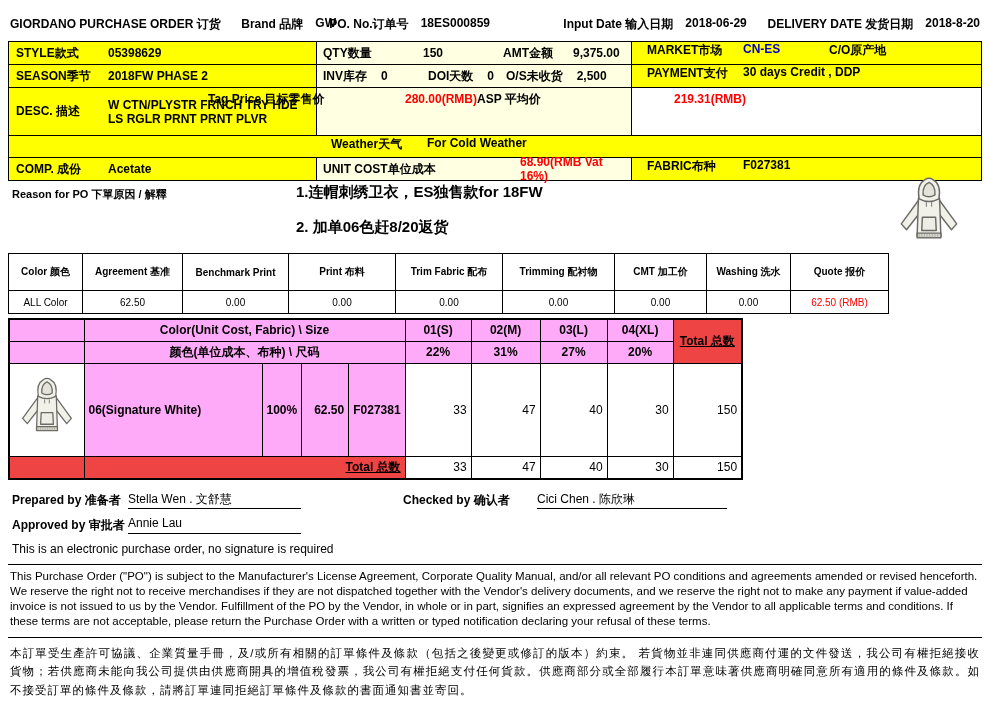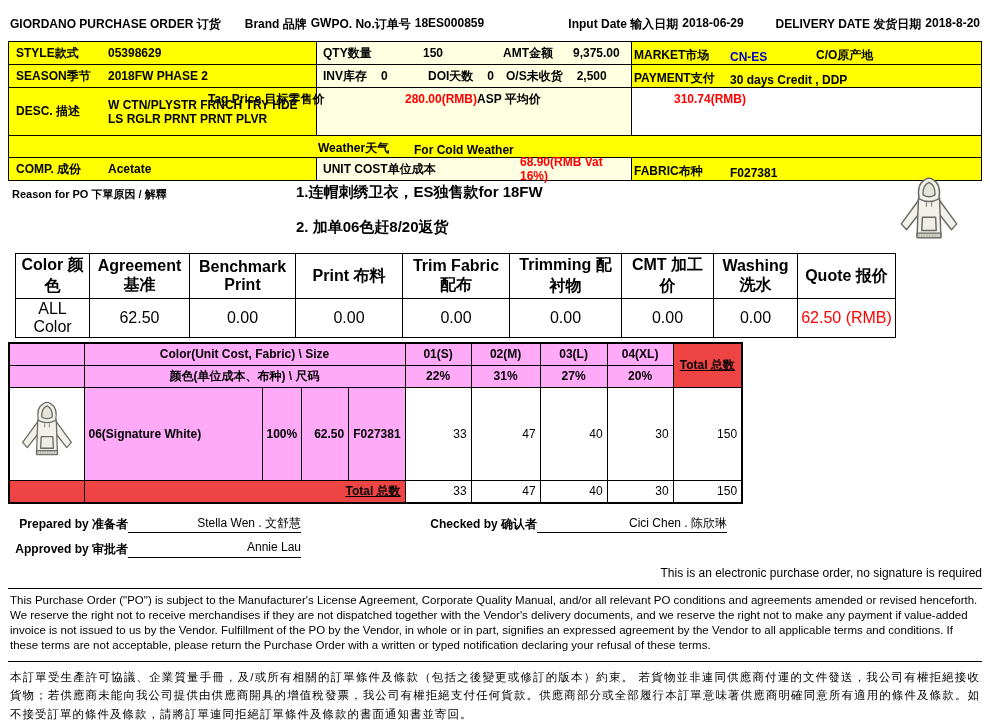--- a/index.html
+++ b/index.html
@@ -2,35 +2,35 @@
 <html><head>
 <meta charset="utf-8">
 <style>
   * { box-sizing: border-box; margin: 0; padding: 0; }
   html,body { background:#fff; }
   body { width:990px; height:723px; font-family:"Liberation Sans", sans-serif; color:#000; overflow:hidden; }
   .page { position:relative; width:990px; height:723px; padding:6px 8px 0 8px; }
 
   
   .titlebar { display:flex; align-items:baseline; font-weight:bold; font-size:12px; padding:10px 2px 8px 2px; white-space:nowrap; }
-  .titlebar .seg { display:flex; gap:4px; }
+  .titlebar .seg { display:flex; gap:12px; }
   .t-title { width:247px; }
   .t-brand { width:88px; }
   .t-po { width:203px; }
   .t-input { width:218px;margin-left:44px; }
   .t-del { flex:1; }
 
   
   .itable { border:1px solid #000; font-size:12px; font-weight:bold; }
   .irow { display:flex; border-bottom:1px solid #000; align-items:stretch; }
   .irow:last-child { border-bottom:none; }
   .reg1 { width:307px; background:#FFFF00; display:flex; align-items:center; padding-left:7px; }
   .reg1 .lab { width:92px; flex:none; }
   .reg2 { width:316px; background:#FFFFE1; border-left:1px solid #000; border-right:1px solid #000; display:flex; align-items:center; padding-left:6px; }
-  .reg3 { flex:1; background:#FFFF00; display:flex; align-items:flex-end; padding-left:2px; }
+  .reg3 { flex:1; background:#FFFF00; display:flex; align-items:flex-start; padding-left:15px; }
   .reg3 .lab { width:96px; flex:none; }
   .h24 { height:23px; } .h48 { height:48px; } .h23 { height:22px; }
   .red { color:#FF0000; }
   .blue { color:#0000CC; }
   .stack { display:flex; flex-direction:row; justify-content:center; width:100%; height:100%; }
   .stack .line { display:flex; align-items:center; height:22px; }
   .lab197 { width:197px; flex:none; }
   .lab220 { width:220px; flex:none; }
   .mid1a { width:100px; flex:none; } .mid1b { width:80px; flex:none; } .mid1c { width:70px; flex:none; }
   .mid2a { width:105px; flex:none; } .mid2b { width:78px; flex:none; }
@@ -39,21 +39,21 @@
 
   
   .reason { position:relative; height:72px; font-size:11px; }
   .reason-label { position:absolute; left:4px; top:6px; font-weight:bold; }
   .reason-notes { position:absolute; left:288px; top:2px; font-weight:bold; font-size:15px; }
   .reason-notes div { margin-bottom:16px; }
   .hoodie-top { position:absolute; right:20px; top:-6px; width:66px; height:74px; }
 
   
   table { border-collapse:collapse; }
-  .bench { font-size:16px; margin-left:7px; }
+  .bench { font-size:10px; margin-left:0; }
   .bench th, .bench td { border:1px solid #000; text-align:center; padding:1px 2px; }
   .bench th { font-weight:bold; height:37px; vertical-align:middle; }
   .bench td { font-weight:normal; height:23px; }
 
   
   .size { font-size:12px; margin-top:4px; border:2px solid #000; }
   .size th, .size td { border:1px solid #000; padding:1px 4px; vertical-align:middle; }
   .size th { font-weight:bold; height:22px; text-align:center; }
   .pink { background:#FFA9F9; }
   .mag { background:#ef4444;text-decoration:underline; }
@@ -63,21 +63,21 @@
   .cell-fab { text-align:left; font-weight:bold; }
   .cell-pct { text-align:center; font-weight:bold; }
   .size .datarow td { height:93px; }
   .size .totalrow td { height:23px; }
   .total-label { text-align:right; font-weight:bold; padding-right:6px; }
   .img-cell { text-align:center; background:#fff; }
   .hoodie-table { width:58px; height:84px; }
 
   
   .remarks-h { font-weight:bold; font-size:12px; margin-top:16px; padding:2px 4px 4px; border-bottom:1px solid #000; }
-  .sigs { padding:4px 0 2px 4px; font-size:12px; border-bottom:1px solid #000;text-align:right; }
+  .sigs { padding:4px 0 2px 4px; font-size:12px; border-bottom:1px solid #000; }
   .sig-row { display:flex; align-items:flex-end; height:25px; }
   .sig-label { font-weight:bold; }
   .w118 { width:116px; flex:none; } .w135 { width:134px; flex:none; } .sp100 { width:102px; flex:none; }
   .sig-value { border-bottom:1px solid #000; height:18px; flex:none; }
   .w175 { width:173px; } .w190 { width:190px; }
   .eorder-note { font-size:12px; padding:8px 0 6px 0; }
   .terms-en { font-size:11.5px; line-height:1.3; padding:4px 2px 8px 2px; border-bottom:1px solid #000; }
   .terms-zh { font-size:11.5px; line-height:1.62; padding:6px 2px 0 2px; text-align:justify; letter-spacing:1px; }
 </style>
 </head>
@@ -147,21 +147,21 @@
         <span style="width:206px;">W CTN/PLYSTR FRNCH TRY HDE LS RGLR PRNT PRNT PLVR</span>
       </div>
       <div class="reg2">
         <div class="stack">
           <div class="line">
             <span class="lab197">Tag Price 目标零售价</span>
             <span class="red">280.00(RMB)</span>
           </div>
           <div class="line">
             <span class="lab197">ASP 平均价</span>
-            <span class="red">310.74(RMB)</span>
+            <span class="red">219.31(RMB)</span>
           </div>
         </div>
       </div>
     </div>
 
     <div class="irow h23">
       <div class="reg1"></div>
       <div class="reg3">
         <span class="lab">Weather天气</span>
         <span>For Cold Weather</span>

